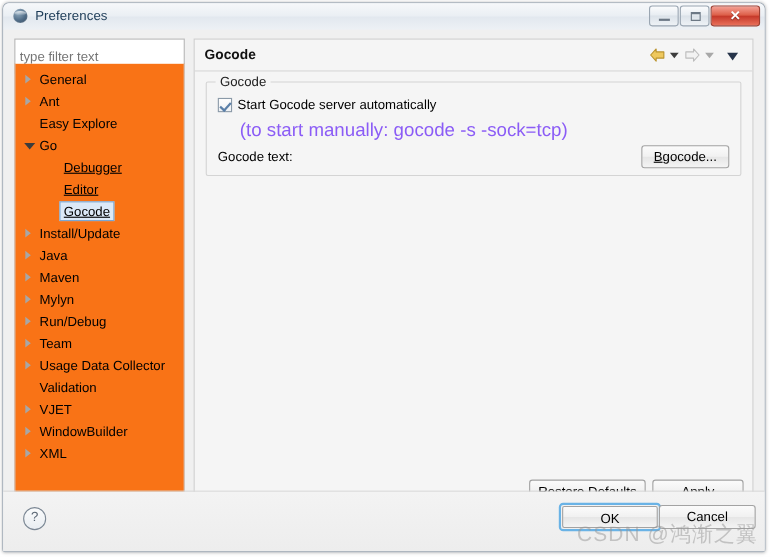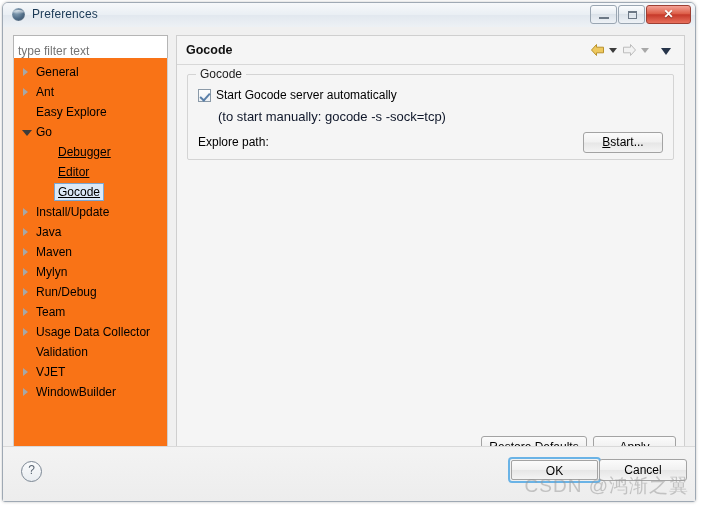--- a/index.html
+++ b/index.html
@@ -205,21 +205,21 @@
     content:"";
     position:absolute; left:3px; top:1px;
     width:4px; height:8px;
     border: solid #5a7fa8;
     border-width: 0 2px 2px 0;
     transform: rotate(42deg);
   }
   .cb-label { float:left; margin-left: 5px; font-size: 12px; }
   .hint {
     position:absolute; left: 30px; top: 34px;
-    font-size: 13px; color:#0f172a;
+    font-size: 17px; color:#8b5cf6;
   }
   .path-row { position:absolute; left: 10px; top: 57px; right: 10px; height: 21px; }
   .path-label { position:absolute; left:0; top: 3px; font-size:12px; }
   .path-input {
     position:absolute; left: 84px; top: 0;
     right: 86px; height: 21px;
     border: 1px solid #a8a8a8;
     background:#fff;
     font-family: "Liberation Sans", sans-serif;
     font-size: 12px;
@@ -372,20 +372,24 @@
             <span class="tlabel">Validation</span>
           </div>
           <div class="tnode">
             <span class="arrow collapsed"></span>
             <span class="tlabel">VJET</span>
           </div>
           <div class="tnode">
             <span class="arrow collapsed"></span>
             <span class="tlabel">WindowBuilder</span>
           </div>
+          <div class="tnode">
+            <span class="arrow collapsed"></span>
+            <span class="tlabel">XML</span>
+          </div>
         </div>
     </div>
 
     <div class="content">
 
       <div class="content-head">
         <div class="content-title">Gocode</div>
         <div class="navbar">
           <div class="arrow-back">
             <svg width="15" height="14" viewBox="0 0 15 14">
@@ -407,23 +411,23 @@
         <div class="group-legend">Gocode</div>
 
         <div class="cb-row">
           <div class="checkbox"></div>
           <div class="cb-label">Start Gocode server automatically</div>
         </div>
 
         <div class="hint">(to start manually: gocode -s -sock=tcp)</div>
 
         <div class="path-row">
-          <div class="path-label">Explore path:</div>
+          <div class="path-label">Gocode text:</div>
           <div class="btn btn-browse">
-            <span><u>B</u></span><span>start...</span>
+            <span><u>B</u></span><span>gocode...</span>
           </div>
         </div>
       </div>
 
       <div class="btn btn-restore">
         <span>Restore </span><span><u>D</u></span><span>efaults</span>
       </div>
       <div class="btn btn-apply">
         <span><u>A</u></span><span>pply</span>
       </div>

